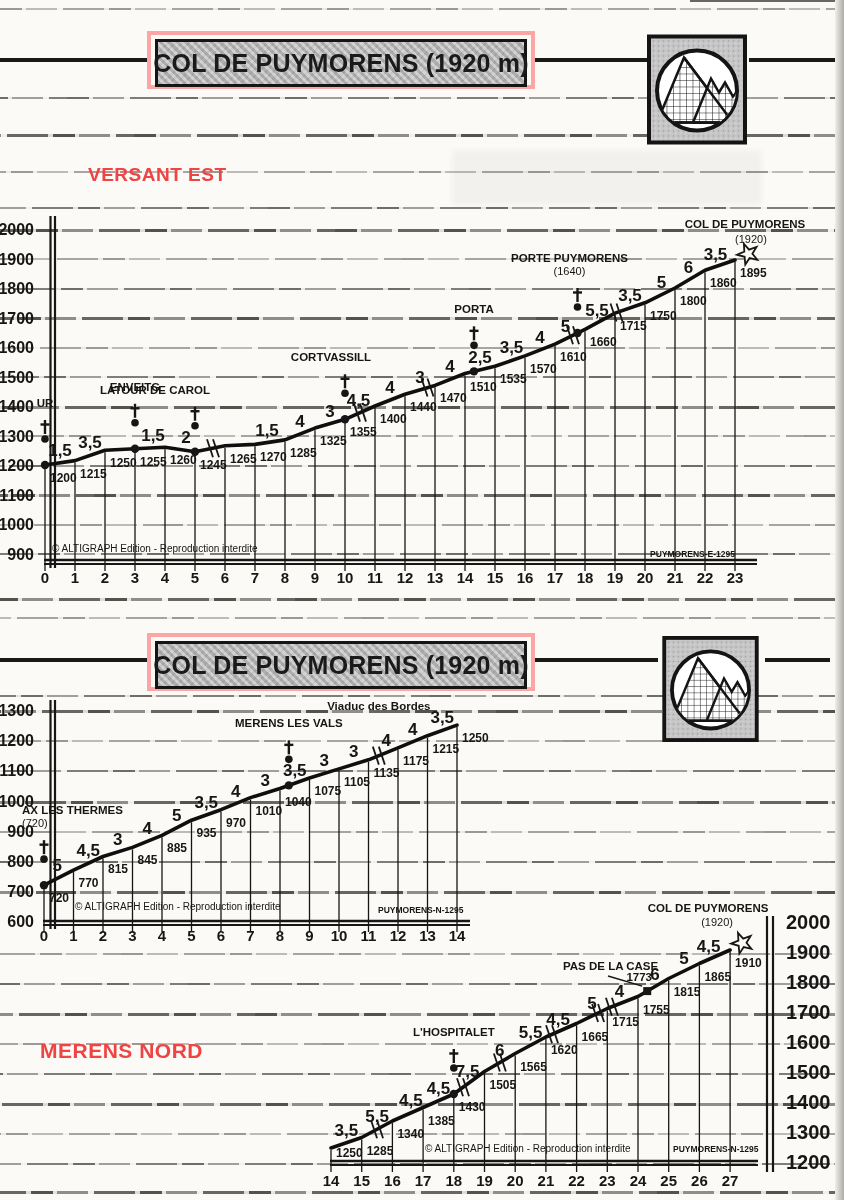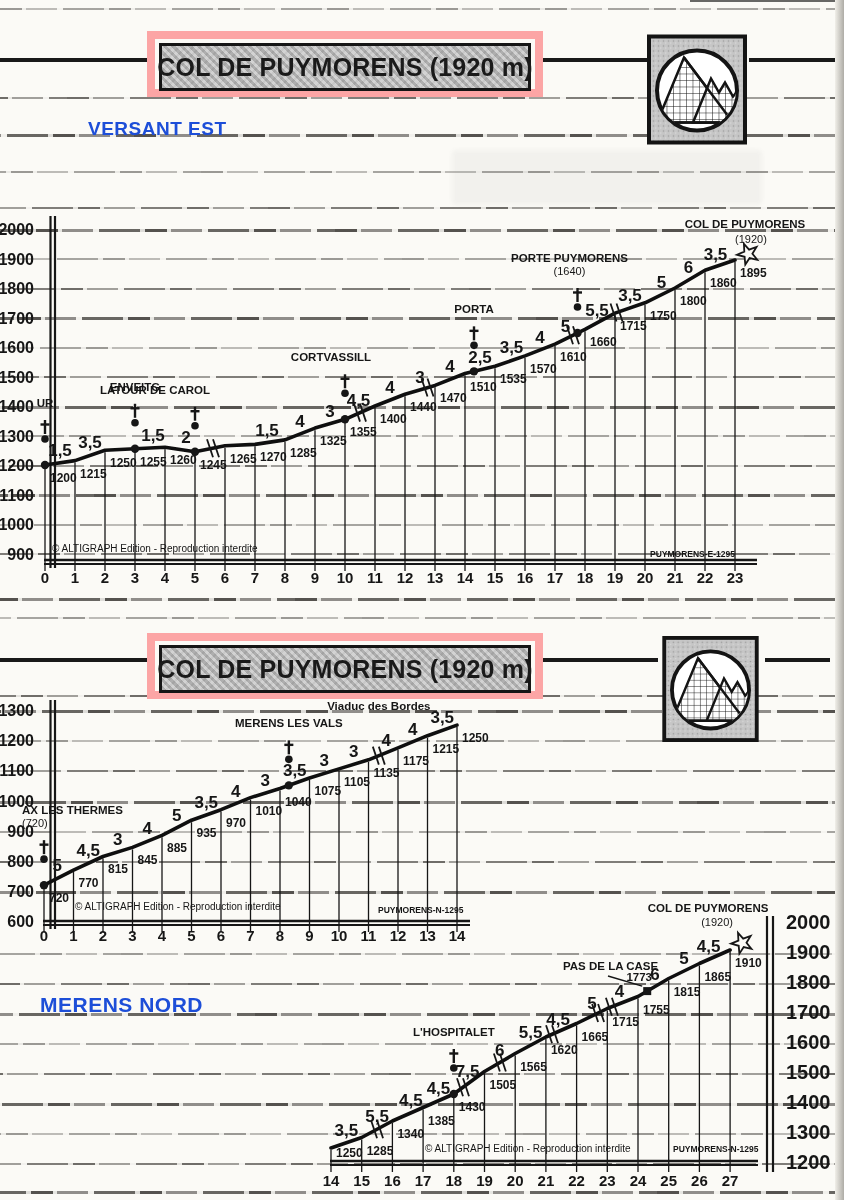--- a/index.html
+++ b/index.html
@@ -5,27 +5,27 @@
   html,body{margin:0;padding:0;background:#888;}
   .page{position:relative;width:844px;height:1200px;margin:0 auto;overflow:hidden;
         background:#fbfaf6;font-family:"Liberation Sans",sans-serif;color:#1c1c1c;}
   .streak{position:absolute;left:0;right:0;height:2.5px;pointer-events:none;
     background-image:repeating-linear-gradient(90deg,
       rgba(45,42,38,.85) 0 22px, rgba(45,42,38,.10) 22px 26px,
       rgba(45,42,38,.55) 26px 57px, rgba(45,42,38,.05) 57px 63px,
       rgba(45,42,38,.75) 63px 104px, rgba(45,42,38,.15) 104px 109px);}
   .s0{opacity:.55;height:2px}.s1{opacity:.8;height:2px}.s2{opacity:.95;height:3px}
   .rule{position:absolute;height:4px;background:#191919;}
-  .banner{position:absolute;border:8px solid #fca5a5;padding:4px;background:#fbfaf6;}
+  .banner{position:absolute;border:4px solid #fca5a5;padding:4px;background:#fbfaf6;}
   .banner-inner{height:100%;border:3px solid #151515;display:flex;align-items:center;justify-content:center;
     background:#c8c8c8;
     background-image:repeating-linear-gradient(45deg, rgba(110,110,110,.28) 0 3px, rgba(235,235,235,.30) 3px 6px),
                      repeating-linear-gradient(-45deg, rgba(130,130,130,.22) 0 2px, transparent 2px 5px);
     font-weight:700;font-size:25px;letter-spacing:.2px;color:#1a1a1a;white-space:nowrap;}
-  .section-label{position:absolute;font-weight:700;color:#1d4ed8;letter-spacing:.5px;}
+  .section-label{position:absolute;font-weight:700;color:#ef4444;letter-spacing:.5px;margin-top:46px;}
   .logo-box{position:absolute;}
   .ghost{position:absolute;left:452px;top:150px;width:310px;height:55px;background:#6b6b6b;opacity:.06;filter:blur(2px);border-radius:4px;}
   .edge{position:absolute;top:0;right:0;width:9px;height:100%;background:linear-gradient(90deg,#f1efe9,#aeaca6);}
   .topfrag{position:absolute;top:0;left:690px;width:154px;height:2px;background:rgba(40,40,40,.7);}
   svg text{font-family:"Liberation Sans",sans-serif;}
 </style>
 </head>
 <body>
 
 <div class="page">

